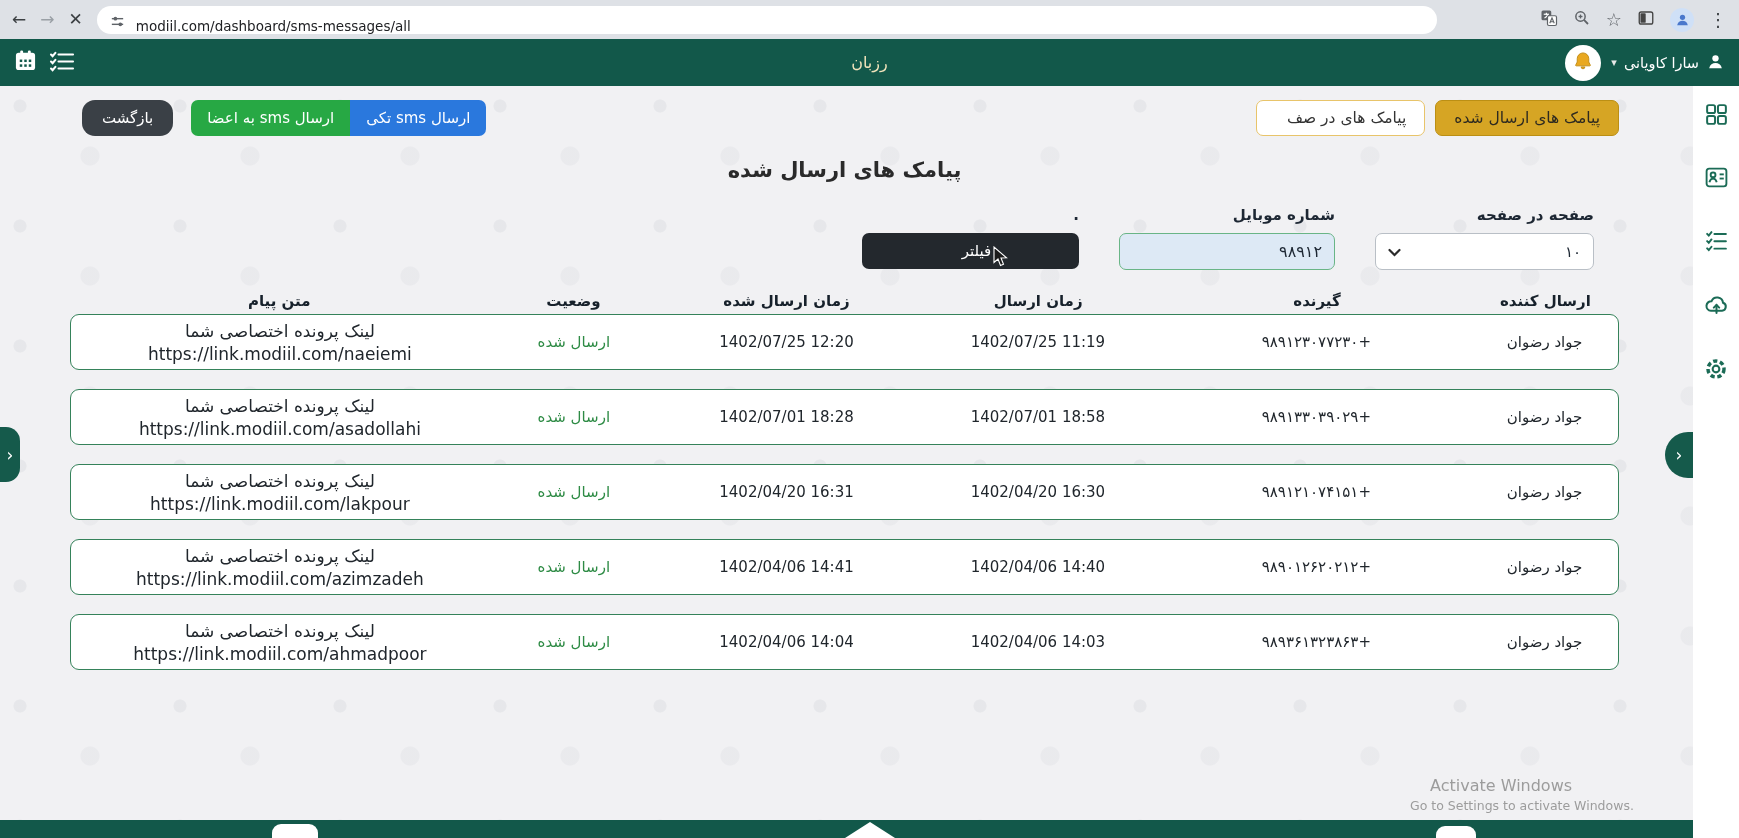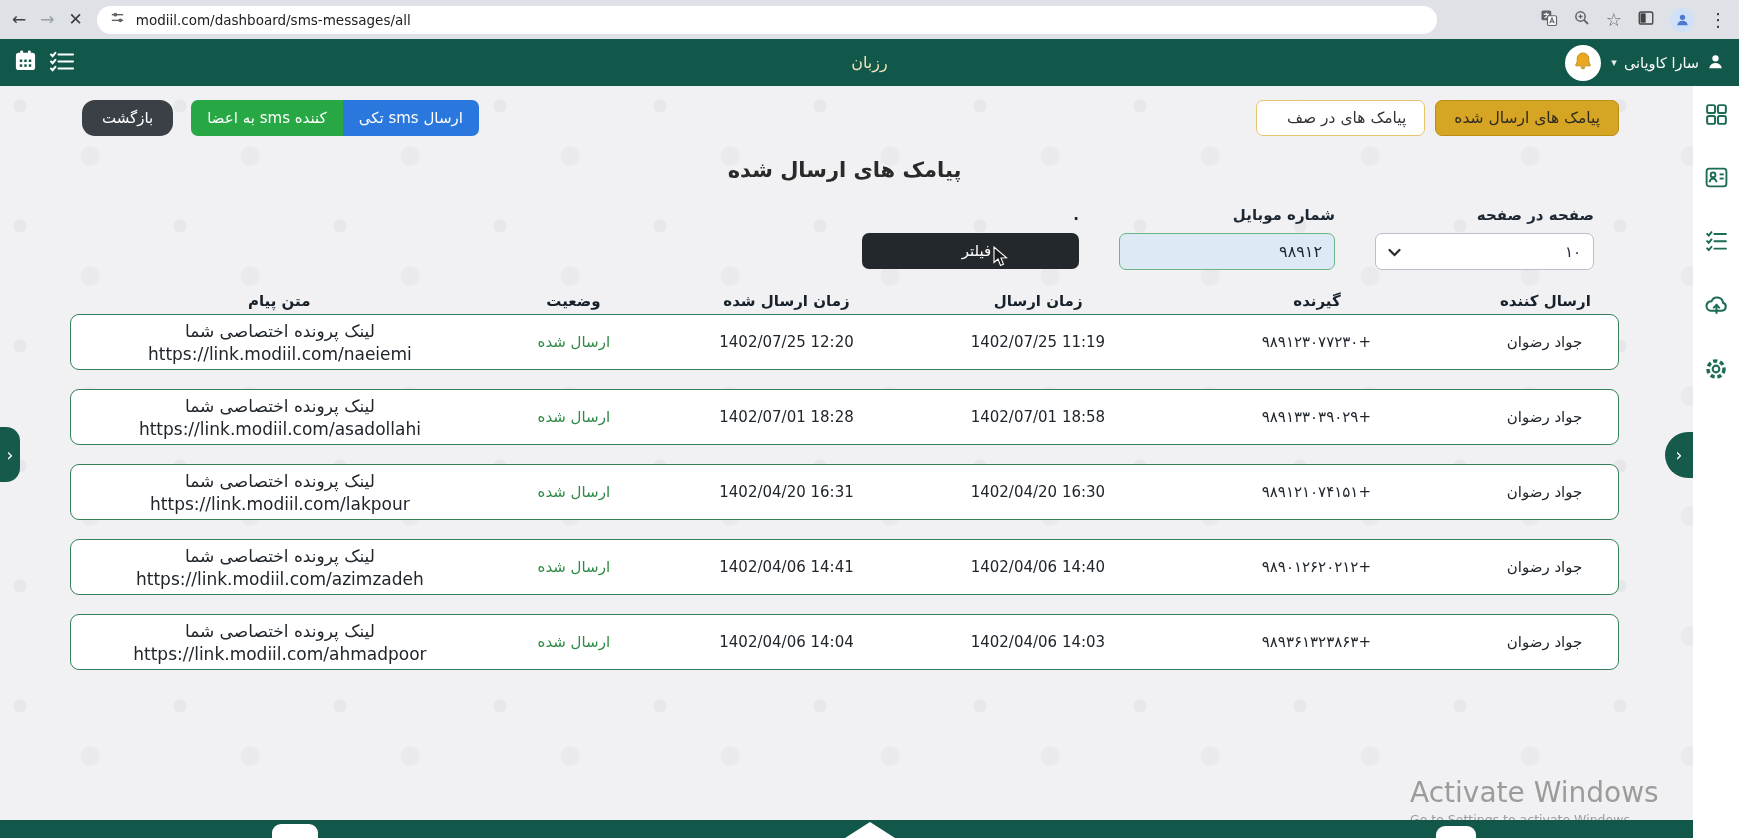--- a/index.html
+++ b/index.html
@@ -6,21 +6,21 @@
   html,body { width:1739px; height:838px; overflow:hidden;
     font-family:"DejaVu Sans","Liberation Sans",sans-serif; }
   .screen { position:relative; width:1739px; height:838px; background:#f1f1f3; }
 
   
   .browser-bar { height:39px; background:#dee1e6; display:flex; align-items:center;
     padding:0 12px; gap:14px; }
   .nav-ico { font-size:17px; color:#3c4043; cursor:default; line-height:1; }
   .nav-ico.fwd { color:#9aa0a6; }
   .url-pill { flex:1; max-width:1340px; height:28px; background:#fff; border-radius:14px;
-    display:flex; align-items:center; padding:0 12px; gap:10px; }
+    display:flex; align-items:flex-end; padding:0 12px; gap:10px; }
   .url-text { font-size:13.5px; color:#202124; }
   .chrome-right { margin-left:auto; display:flex; align-items:center; gap:15px; }
   .avatar { width:24px; height:24px; border-radius:50%; background:#cfe0f7;
     display:flex; align-items:center; justify-content:center; }
 
   
   .app { direction:rtl; }
   .app-header { position:relative; height:47px; background:#12584a; display:flex;
     align-items:center; padding:0 14px; color:#fff; }
   .user-area { display:flex; align-items:center; gap:7px; font-size:14.5px; cursor:pointer; }
@@ -86,21 +86,21 @@
 
   
   .left-flap { position:absolute; left:0; top:427px; width:20px; height:55px;
     background:#155a4b; border-radius:0 14px 14px 0; color:#fff; display:flex;
     align-items:center; justify-content:center; font-size:17px; cursor:pointer; }
   .right-flap { position:absolute; right:46px; top:432px; width:28px; height:46px;
     background:#155a4b; border-radius:23px 0 0 23px; color:#fff; display:flex;
     align-items:center; justify-content:center; font-size:17px; cursor:pointer; }
   .cursor { position:absolute; left:993px; top:246px; pointer-events:none; }
   .watermark { position:absolute; left:1410px; top:776px; color:#9c9c9c; direction:ltr; }
-  .wm1 { font-size:28px; }
+  .wm1 { font-size:16px;margin-left:20px; }
   .wm2 { font-size:12.5px; margin-top:3px; }
   .bottom-bar { position:absolute; left:0; right:46px; bottom:0; height:18px;
     background:#12584a; }
   .bb-left { position:absolute; left:272px; bottom:0; width:46px; height:14px;
     background:#fff; border-radius:9px 9px 0 0; cursor:pointer; }
   .bb-tri { position:absolute; left:845px; bottom:0; width:0; height:0;
     border-left:25px solid transparent; border-right:25px solid transparent;
     border-bottom:16px solid #fff; cursor:pointer; }
   .bb-right { position:absolute; left:1436px; bottom:0; width:40px; height:12px;
     background:#fff; border-radius:9px 9px 0 0; cursor:pointer; }
@@ -261,21 +261,21 @@
 
       <main class="content">
 
         <div class="toolbar-row">
           <div class="tabs-group">
             <div class="tab tab-sent">پیامک های ارسال شده</div>
             <div class="tab tab-queue">پیامک های در صف</div>
           </div>
           <div class="btn-group">
             <button class="btn btn-single">ارسال sms تکی</button>
-            <button class="btn btn-members">کننده sms به اعضا</button>
+            <button class="btn btn-members">ارسال sms به اعضا</button>
             <button class="btn btn-back">بازگشت</button>
           </div>
         </div>
 
         <div class="page-title">پیامک های ارسال شده</div>
 
         <div class="filter-row">
           <div class="field">
             <span class="field-label">صفحه در صفحه</span>
             <div class="select-box">

